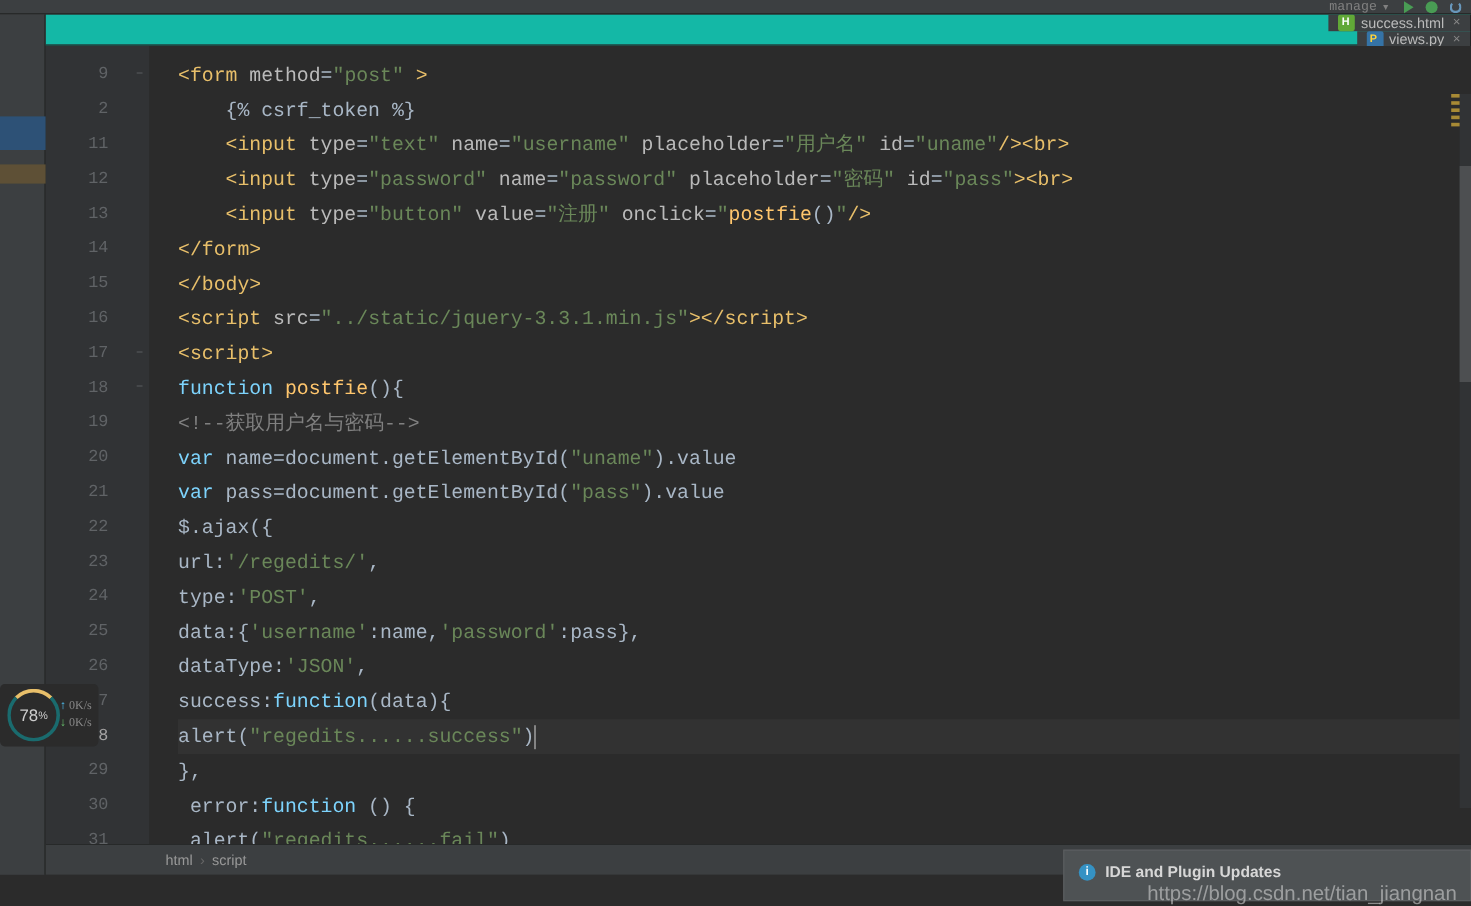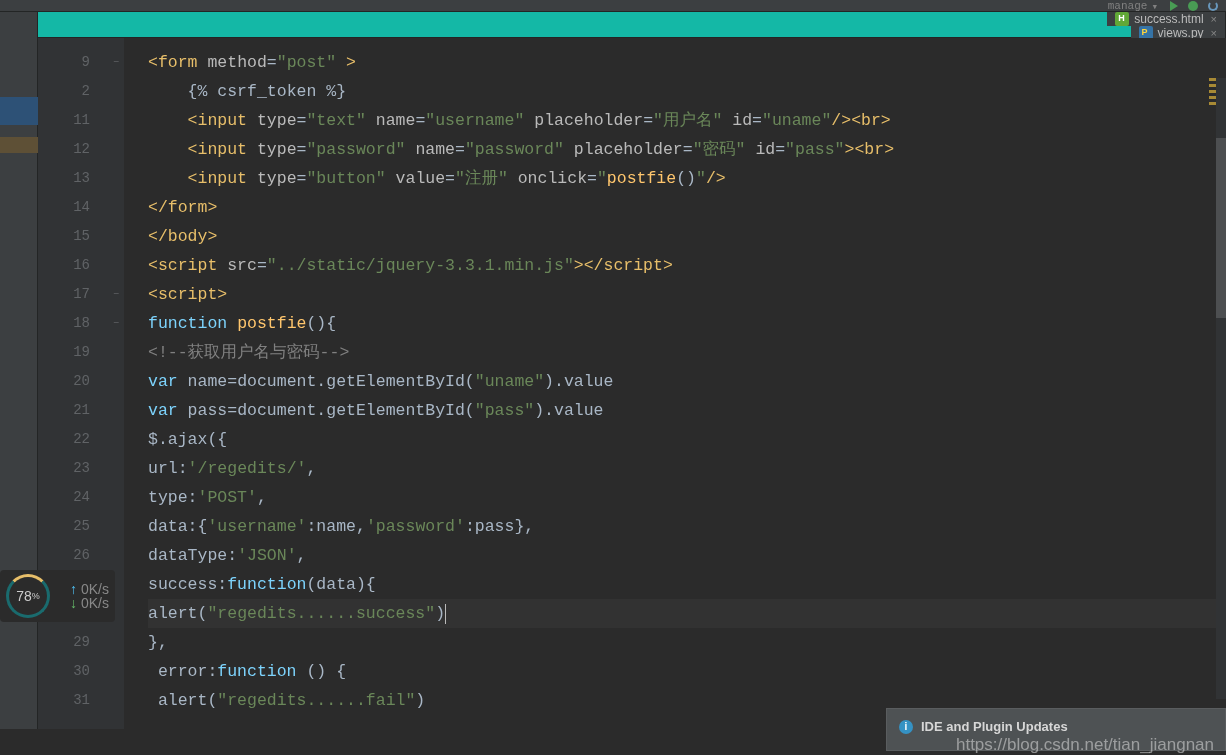--- a/index.html
+++ b/index.html
@@ -180,38 +180,38 @@
   color: #999;
 }
 .breadcrumb-sep { margin: 0 6px; color: #666; }
 
 .netspeed {
   position: absolute;
   left: 0;
   top: 570px;
   display: flex;
   align-items: center;
-  gap: 20px;
+  gap: 0;
   background: #2b2b2b;
   padding: 4px 6px;
   border-radius: 4px;
 }
 .ns-circle {
   width: 44px; height: 44px;
   border-radius: 50%;
   border: 3px solid #1a6b6e;
   border-top-color: #e8bf6a;
   display: flex;
   align-items: center;
   justify-content: center;
   color: #ccc;
   font-size: 14px;
   font-family: sans-serif;
 }
-.ns-stats { font-size: 14px; font-family: Liberation Sans, sans-serif; color: #888; line-height: 14px; }
+.ns-stats { font-size: 10px; font-family: Liberation Serif, serif; color: #888; line-height: 14px; }
 .ns-up { color: #4fc3f7; }
 .ns-down { color: #66bb6a; }
 
 .notification {
   position: absolute;
   right: 0;
   bottom: 4px;
   width: 340px;
   background: #4e5254;
   border: 1px solid #5a5d5f;
@@ -381,20 +381,25 @@
       </div>
       <div class="right-gutter-marks">
         <div class="rmark warn"></div>
           <div class="rmark warn"></div>
           <div class="rmark warn"></div>
         <div class="rmark warn"></div>
           <div class="rmark warn"></div>
       </div>
     </div>
 
+    <div class="breadcrumb-bar">
+      <span>html</span>
+      <span class="breadcrumb-sep">›</span>
+      <span>script</span>
+    </div>
   </div>
 </div>
 
 <div class="netspeed">
   <div class="ns-circle">
     <span>78</span>
       <span style="font-size:9px">%</span>
   </div>
   <div class="ns-stats">
     <div><span class="ns-up">↑</span> <span>0K/s</span></div>

